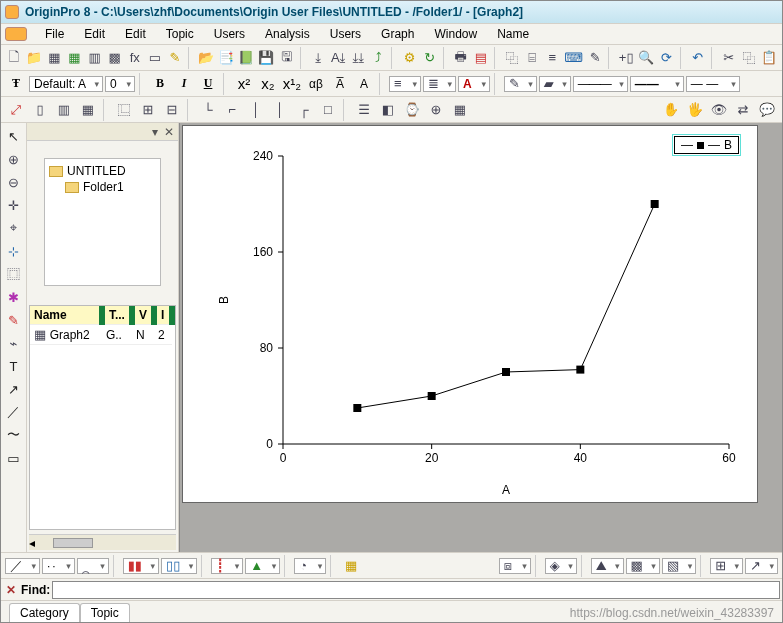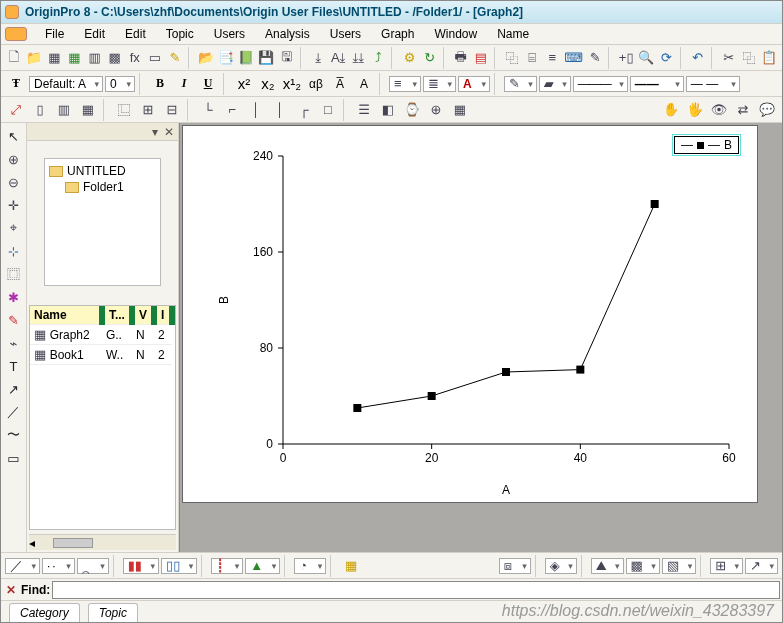--- a/index.html
+++ b/index.html
@@ -50,23 +50,23 @@
 svg { display:block; }
 .legend { position:absolute; right:18px; top:10px; background:#fff; border:1px solid #000; outline:1px solid #5fe0d8; outline-offset:1px; padding:1px 6px; display:flex; align-items:center; gap:4px; font-size:13px;}
 .legend .sq { width:7px;height:7px;background:#000; }
 
 .btmtool { background:#f4f3ee; height:26px; border-top:1px solid #d4d0c8; display:flex; align-items:center; padding:0 4px; gap:2px;}
 .btmtool .spacer{flex:1;}
 .findbar { background:#f4f3ee; height:22px; border-top:1px solid #d4d0c8; display:flex; align-items:center; padding:0 2px; gap:2px;}
 .findbar .xb{ width:16px; height:16px; display:flex;align-items:center;justify-content:center; color:#a33; font-weight:bold; cursor:pointer;}
 .findbar label{font-weight:bold;}
 .findbar input{ flex:1; height:18px; border:1px solid #888; padding:0 3px;}
-.tabsrow { background:#f4f3ee; height:22px; border-top:1px solid #d4d0c8; display:flex; align-items:flex-end; padding-left:8px; gap:8px;font-style:italic;}
+.tabsrow { background:#f4f3ee; height:22px; border-top:1px solid #d4d0c8; display:flex; align-items:flex-end; padding-left:8px; gap:0;}
 .tab { padding:2px 10px; border:1px solid #bbb; border-bottom:none; background:#fff; cursor:pointer; border-radius:3px 3px 0 0;}
-.watermark{ color:#999; font-size:16px; padding:2px 8px; margin-left:auto;}
+.watermark{ color:#999; font-size:12px; padding:2px 8px; margin-left:auto;}
 
 .ico{font-size:13px; color:#445;}
 .colA{color:#2266aa;} .colG{color:#2a8a2a;} .colR{color:#cc3333;} .colY{color:#caa000;} .colK{color:#222;}
 </style>
 </head>
 <body>
 
 <div class="titlebar">
   <span class="logo"></span>
   <span>OriginPro 8 - C:\Users\zhf\Documents\Origin User Files\UNTITLED - /Folder1/ - [Graph2]</span>
@@ -394,26 +394,20 @@
           <th style="width:54%">Name</th>
           <th style="width:20%">T...</th>
           <th style="width:13%">V</th>
           <th style="width:13%">I</th>
         </tr>
           </thead>
         <tbody>
           <tr>
             <td><span class="ico">▦</span> <span>Graph2</span></td>
             <td>G..</td>
-            <td>N</td>
-            <td>2</td>
-          </tr>
-          <tr>
-            <td><span class="ico">▦</span> <span>Book1</span></td>
-            <td>W..</td>
             <td>N</td>
             <td>2</td>
           </tr>
         </tbody>
       </table>
     </div>
     <div class="wbscroll">
       <span>◂</span>
         <span class="thumb"></span>
     </div>

